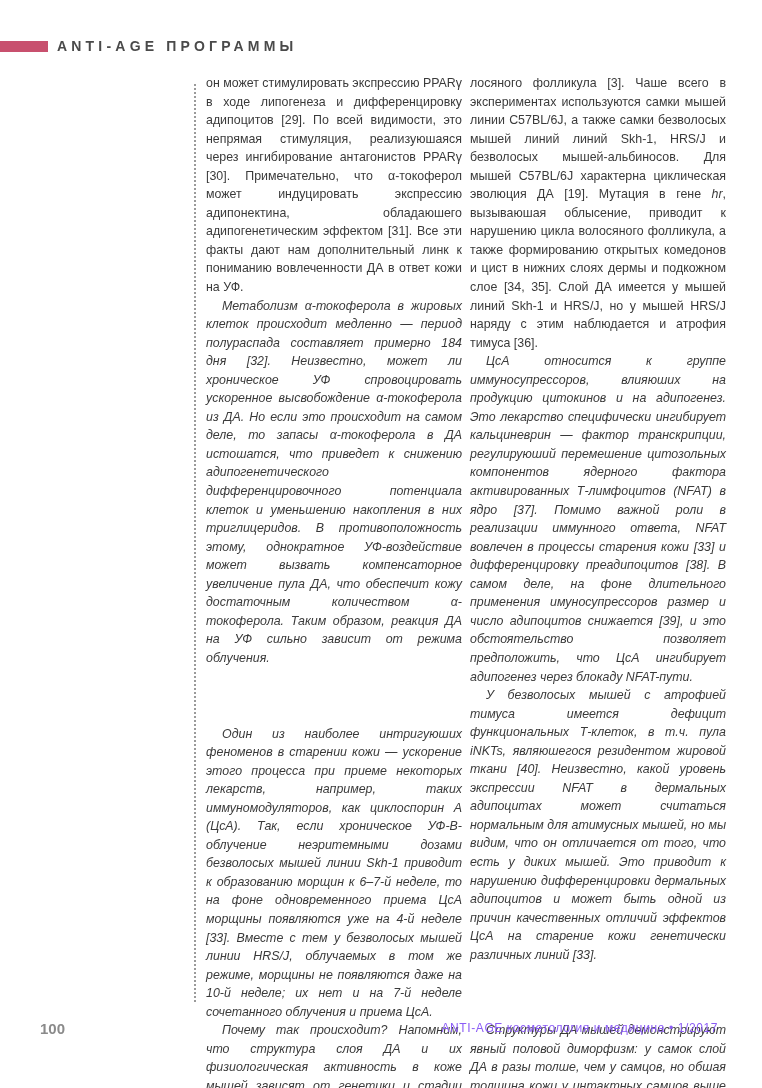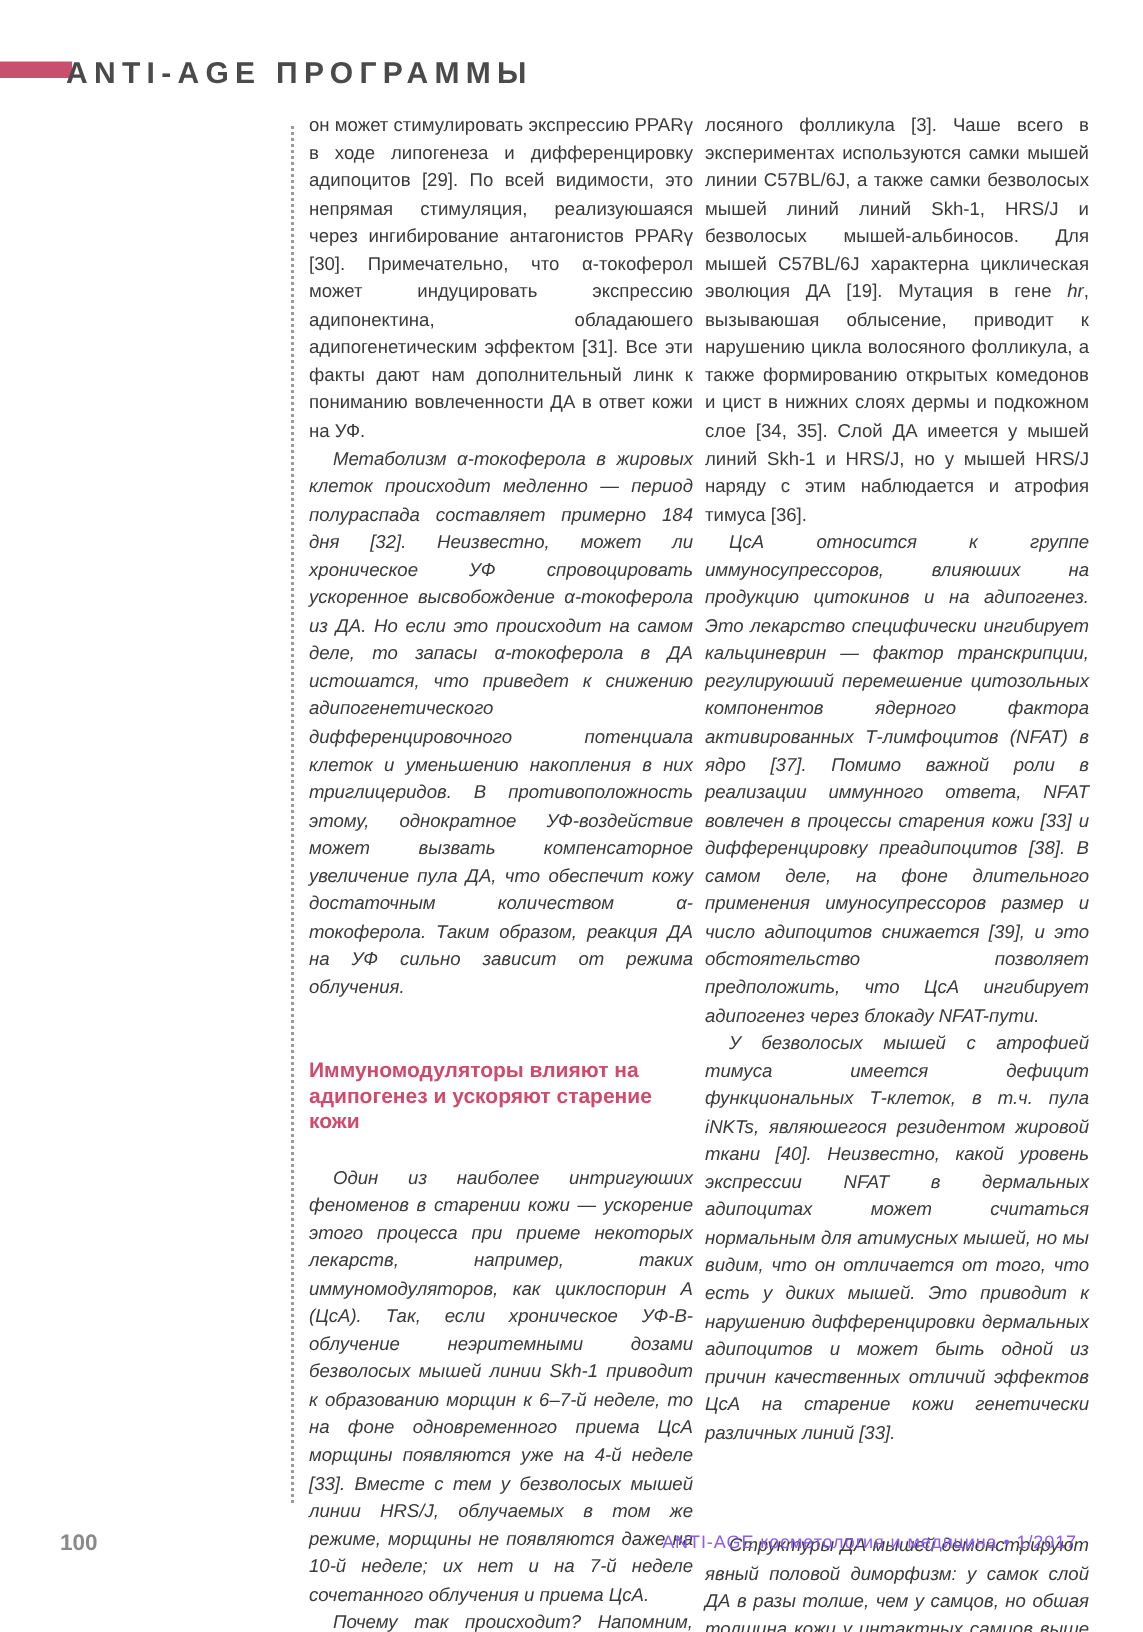--- a/index.html
+++ b/index.html
@@ -6,22 +6,22 @@
     body {
       width: 762px; height: 1088px; position: relative; overflow: hidden;
       font-family: "Liberation Sans", "DejaVu Sans", sans-serif;
       color: #3a3a3a;
     }
     .header-bar {
       position: absolute; left: 0; top: 41px; width: 48px; height: 11px;
       background: #c8506e;
     }
     .section-title {
-      position: absolute; left: 44px; top: 38px;
-      font-size: 20px; font-weight: bold; letter-spacing: 4.2px;
+      position: absolute; left: 57px; top: 38px;
+      font-size: 14px; font-weight: bold; letter-spacing: 4.2px;
       color: #4a4a4a; white-space: nowrap;
     }
     .dotted-rule {
       position: absolute; left: 194px; top: 84px; width: 0; height: 918px;
       border-left: 2px dotted #9a9a9a;
     }
     .col {
       position: absolute; top: 74px; width: 256px;
       font-size: 12.4px; line-height: 18.55px; text-align: justify;
       hyphens: manual;
@@ -53,21 +53,20 @@
 
 <div class="header-bar"></div>
 <div class="section-title">ANTI-AGE ПРОГРАММЫ</div>
 
 <div class="dotted-rule"></div>
 
 <div class="col col-left">
   <p>он может стимулировать экспрессию PPARγ в ходе липогенеза и дифференцировку адипоцитов [29]. По всей видимости, это непрямая стимуляция, реализуюшаяся через ингибирование антагонистов PPARγ [30]. Примечательно, что α-токоферол может индуцировать экспрессию адипонектина, обладаюшего адипогенетическим эффектом [31]. Все эти факты дают нам дополнительный линк к пониманию вовлеченности ДА в ответ кожи на УФ.</p>
   <p class="indent">Метаболизм α-токоферола в жировых клеток происходит медленно — период полураспада составляет примерно 184 дня [32]. Неизвестно, может ли хроническое УФ спровоцировать ускоренное высвобождение α-токоферола из ДА. Но если это происходит на самом деле, то запасы α-токоферола в ДА истошатся, что приведет к снижению адипогенетического дифференцировочного потенциала клеток и уменьшению накопления в них триглицеридов. В противоположность этому, однократное УФ-воздействие может вызвать компенсаторное увеличение пула ДА, что обеспечит кожу достаточным количеством α-токоферола. Таким образом, реакция ДА на УФ сильно зависит от режима облучения.</p>
   <div class="gap-lg"></div>
-  <p class="heading">Иммуномодуляторы влияют на адипогенез и ускоряют старение кожи</p>
   <div class="gap-md"></div>
   <p class="indent">Один из наиболее интригуюших феноменов в старении кожи — ускорение этого процесса при приеме некоторых лекарств, например, таких иммуномодуляторов, как циклоспорин А (ЦсА). Так, если хроническое УФ-В-облучение неэритемными дозами безволосых мышей линии Skh-1 приводит к образованию морщин к 6–7-й неделе, то на фоне одновременного приема ЦсА морщины появляются уже на 4-й неделе [33]. Вместе с тем у безволосых мышей линии HRS/J, облучаемых в том же режиме, морщины не появляются даже на 10-й неделе; их нет и на 7-й неделе сочетанного облучения и приема ЦсА.</p>
   <p class="indent">Почему так происходит? Напомним, что структура слоя ДА и их физиологическая активность в коже мышей зависят от генетики и стадии цикла во-</p>
 </div>
 
 <div class="col col-right">
   <p><span>лосяного фолликула [3]. Чаше всего в экспериментах используются самки мышей линии C57BL/6J, а также самки безволосых мышей линий линий Skh-1, HRS/J и безволосых мышей-альбиносов. Для мышей C57BL/6J характерна циклическая эволюция ДА [19]. Мутация в гене </span><em>hr</em><span>, вызываюшая облысение, приводит к нарушению цикла волосяного фолликула, а также формированию открытых комедонов и цист в нижних слоях дермы и подкожном слое [34, 35]. Слой ДА имеется у мышей линий Skh-1 и HRS/J, но у мышей HRS/J наряду с этим наблюдается и атрофия тимуса [36].</span></p>
   <p class="indent">ЦсА относится к группе иммуносупрессоров, влияюших на продукцию цитокинов и на адипогенез. Это лекарство специфически ингибирует кальциневрин — фактор транскрипции, регулируюший перемешение цитозольных компонентов ядерного фактора активированных Т-лимфоцитов (NFAT) в ядро [37]. Помимо важной роли в реализации иммунного ответа, NFAT вовлечен в процессы старения кожи [33] и дифференцировку преадипоцитов [38]. В самом деле, на фоне длительного применения имуносупрессоров размер и число адипоцитов снижается [39], и это обстоятельство позволяет предположить, что ЦсА ингибирует адипогенез через блокаду NFAT-пути.</p>
   <p class="indent">У безволосых мышей с атрофией тимуса имеется дефицит функциональных Т-клеток, в т.ч. пула iNKTs, являюшегося резидентом жировой ткани [40]. Неизвестно, какой уровень экспрессии NFAT в дермальных адипоцитах может считаться нормальным для атимусных мышей, но мы видим, что он отличается от того, что есть у диких мышей. Это приводит к нарушению дифференцировки дермальных адипоцитов и может быть одной из причин качественных отличий эффектов ЦсА на старение кожи генетически различных линий [33].</p>
   <div class="gap-lg"></div>

